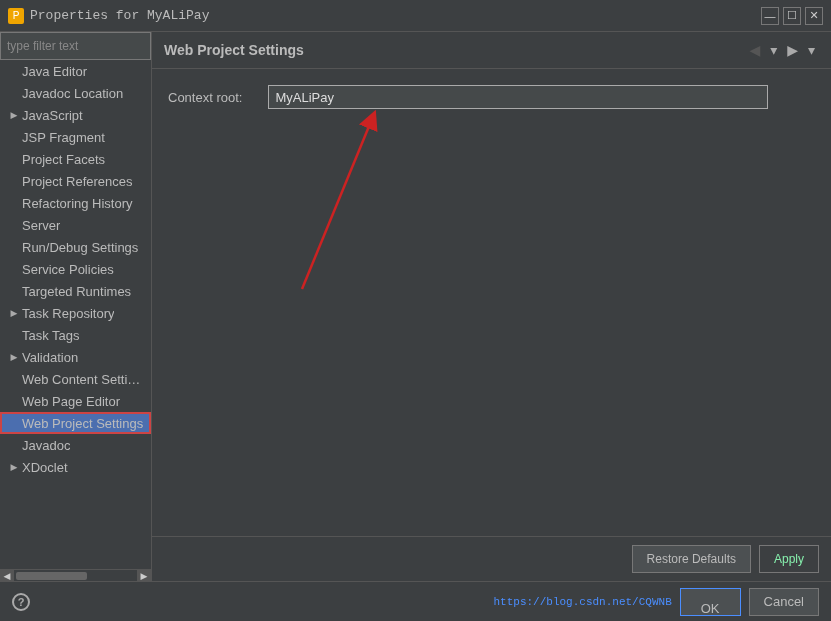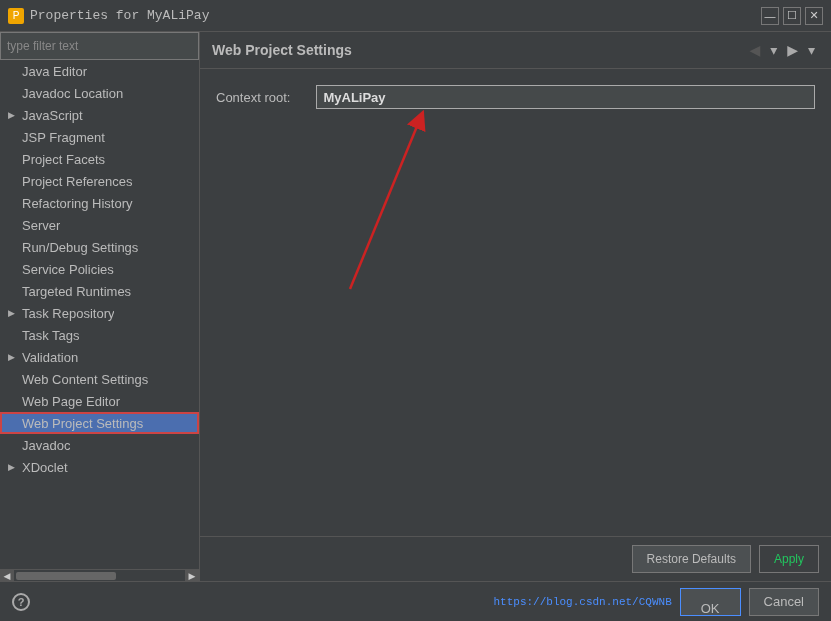--- a/index.html
+++ b/index.html
@@ -61,21 +61,21 @@
 
     
     .dialog-body {
       display: flex;
       flex: 1;
       overflow: hidden;
     }
 
     
     .left-panel {
-      width: 200px;
+      width: 152px;
       background: #3c3f41;
       display: flex;
       flex-direction: column;
       border-right: 1px solid #555;
       flex-shrink: 0;
     }
     .filter-input {
       width: 100%;
       height: 28px;
       padding: 4px 6px;
@@ -84,20 +84,21 @@
       color: #bbbbbb;
       font-size: 12px;
       outline: none;
     }
     .filter-input::placeholder { color: #888; }
 
     .tree-container {
       flex: 1;
       overflow-y: auto;
       overflow-x: hidden;
+      text-align: center;
     }
     .tree-container::-webkit-scrollbar { width: 8px; }
     .tree-container::-webkit-scrollbar-track { background: #3c3f41; }
     .tree-container::-webkit-scrollbar-thumb { background: #666; }
 
     .tree-item {
       display: flex;
       align-items: center;
       padding: 3px 4px 3px 8px;
       color: #bbbbbb;
@@ -215,21 +216,20 @@
     .context-root-input {
       flex: 1;
       height: 24px;
       padding: 2px 6px;
       background: #45494a;
       border: 1px solid #aaaaaa;
       color: #dddddd;
       font-size: 13px;
       outline: none;
       max-width: 500px;
-      font-weight: bold;
     }
 
     
     .arrow-annotation {
       position: absolute;
       top: 30px;
       left: 90px;
       pointer-events: none;
     }
     svg.arrow-svg {
@@ -249,21 +249,21 @@
       height: 28px;
       padding: 0 14px;
       background: #4c5052;
       border: 1px solid #777;
       color: #bbbbbb;
       font-size: 12px;
       cursor: pointer;
     }
     .footer-btn.disabled {
       background: #3c3f41;
-      color: #22c55e;
+      color: #86efac;
       cursor: default;
     }
 
     
     .bottom-bar {
       background: #3c3f41;
       border-top: 1px solid #555;
       display: flex;
       align-items: center;
       justify-content: space-between;

